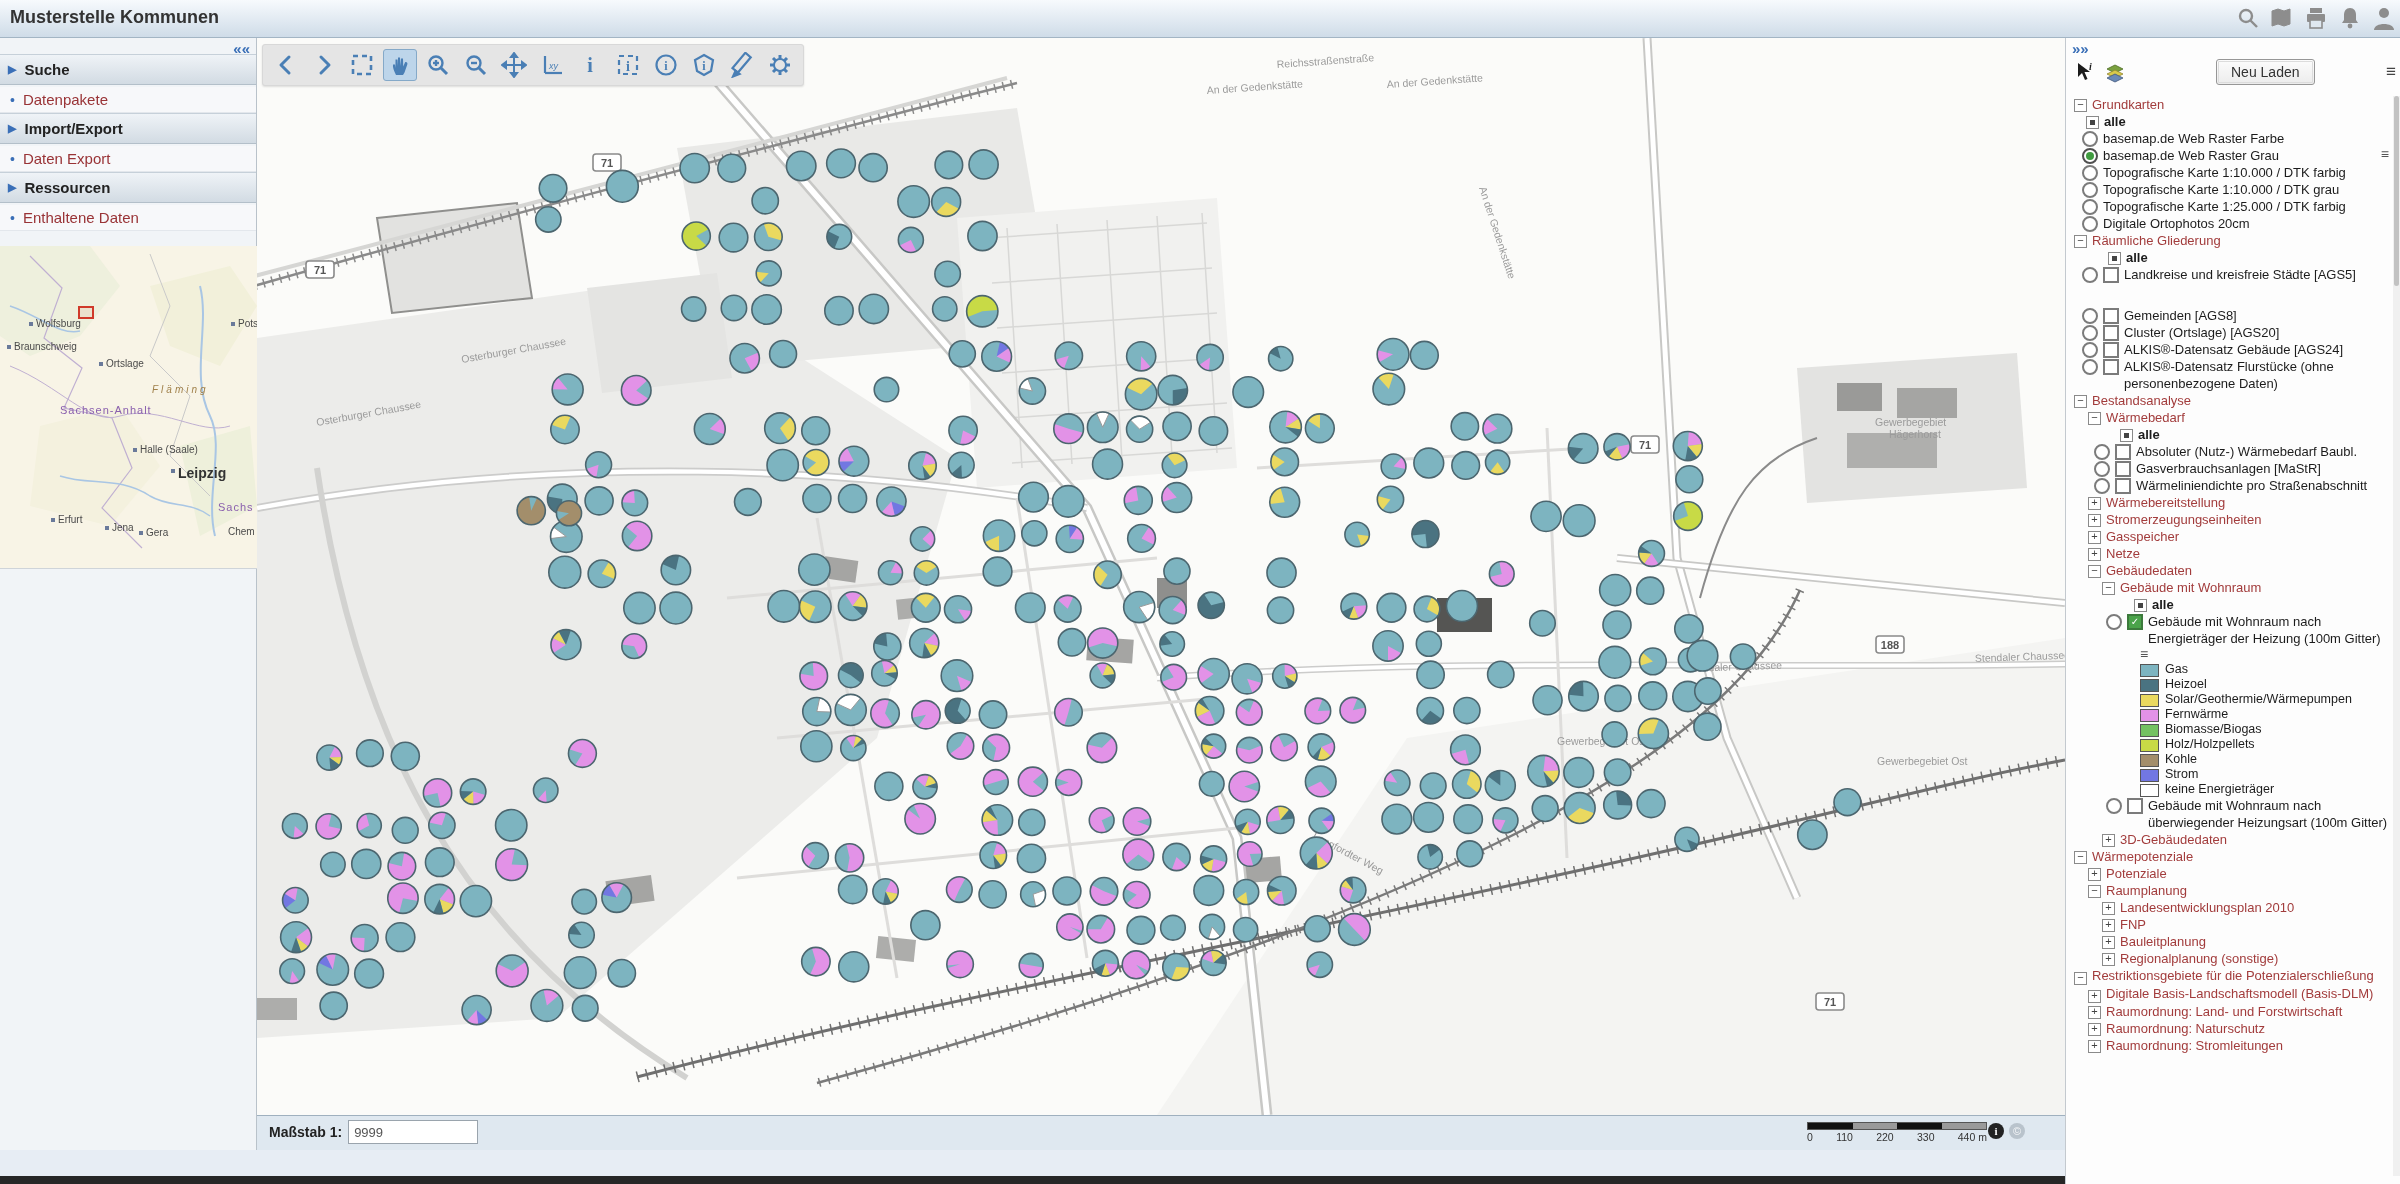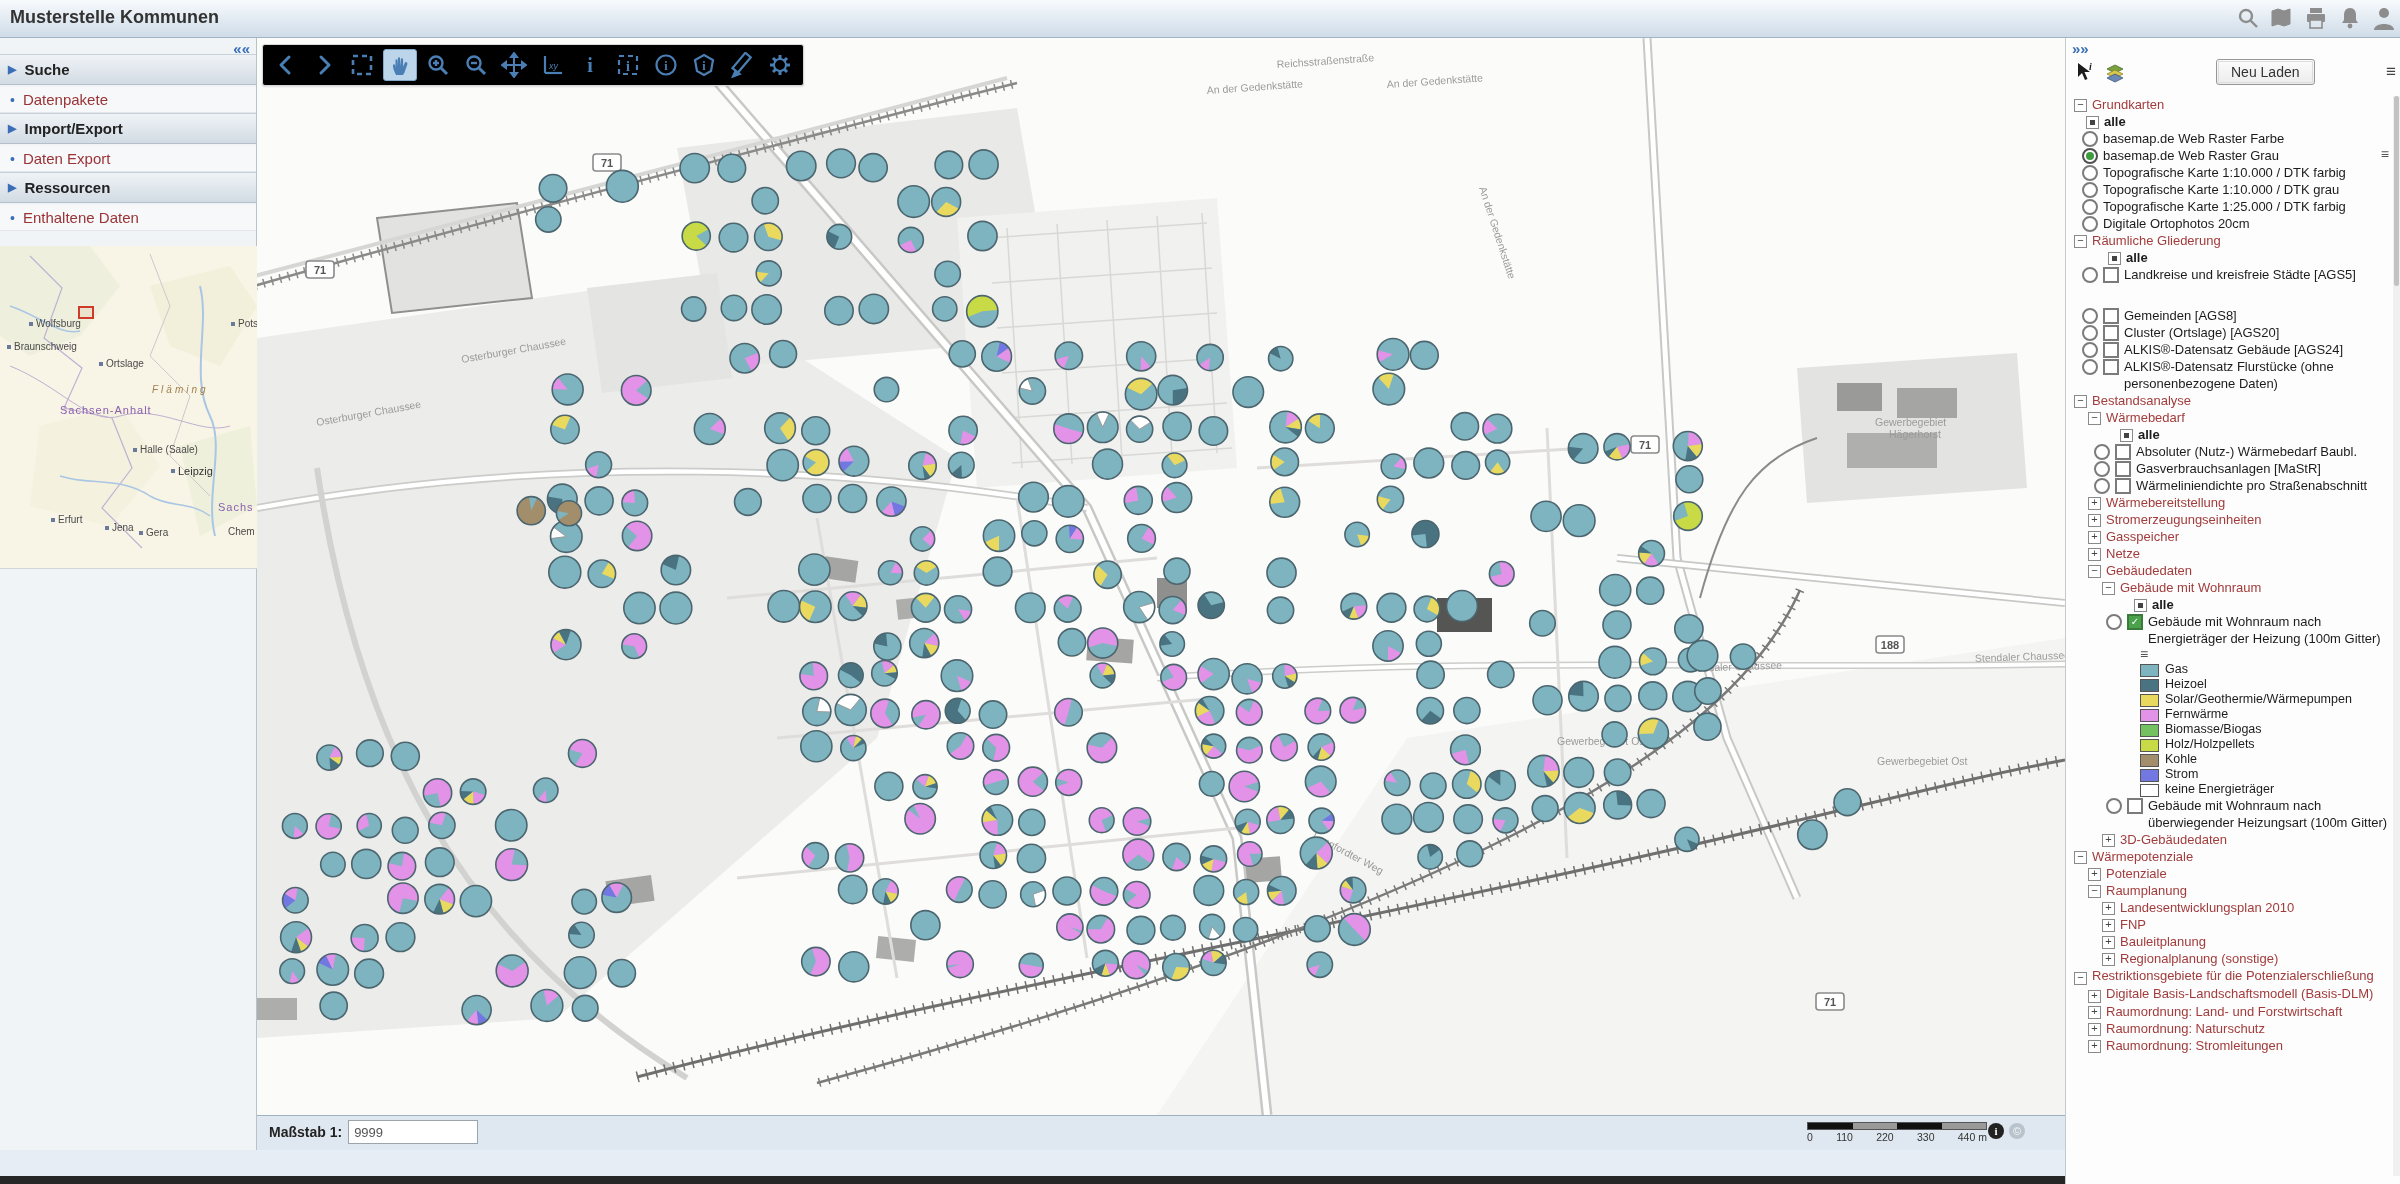--- a/index.html
+++ b/index.html
@@ -22,28 +22,28 @@
     font-size:15px;font-weight:bold;color:#222;}
   .smenu-header .arr{color:#3a6fb7;font-size:11px;}
   .smenu-link{height:25px;display:flex;align-items:center;gap:8px;padding-left:10px;background:#f7f8fa;
     border-bottom:1px solid #e3e7ec;font-size:15px;color:#993336;}
   .smenu-link .dot{color:#3a6fb7;font-size:14px;line-height:10px;}
 
   
   #overview-map{position:absolute;left:0;top:208px;width:257px;height:322px;background:#f8f4e6;overflow:hidden;border-bottom:1px solid #cfd4d9;}
   #overview-map svg{position:absolute;left:0;top:0;}
   .ov-label{position:absolute;font-size:10px;color:#4a4a4a;white-space:nowrap;}
-  .ov-label.bold{font-weight:normal;font-size:11px;color:#333;}
+  .ov-label.bold{font-weight:bold;font-size:14px;color:#333;}
   .ov-label.region{color:#8a5fae;font-size:11px;letter-spacing:1px;}
   .ov-label.land{color:#a0804a;font-style:italic;letter-spacing:3px;}
   #ov-extent{position:absolute;border:2px solid #d03a2a;background:rgba(208,58,42,.08);}
 
   
   #map{position:absolute;left:257px;top:38px;width:1808px;height:1077px;background:#fbfbf9;overflow:hidden;}
-  #map-toolbar{position:absolute;left:5px;top:6px;height:40px;background:#000000;border:1px solid #d8d8d8;border-radius:3px;
+  #map-toolbar{position:absolute;left:5px;top:6px;height:40px;background:#e5e5e5;border:1px solid #d8d8d8;border-radius:3px;
     display:flex;align-items:center;gap:4px;padding:0 6px;box-shadow:0 1px 2px rgba(0,0,0,.12);}
   .tbtn{width:34px;height:32px;display:flex;align-items:center;justify-content:center;border-radius:3px;color:#4a7fb5;}
   .tbtn svg{width:26px;height:26px;display:block;}
   .tbtn.active{background:#bdd5ea;border:1px solid #85a9c8;box-sizing:border-box;}
 
   
   #map-statusbar{position:absolute;left:257px;top:1115px;width:1808px;height:35px;background:#dfe8f0;
     border-top:1px solid #9fb0bf;box-sizing:border-box;}
   #scale-group{position:absolute;left:12px;top:4px;display:flex;align-items:center;gap:6px;}
   #scale-label{font-size:14px;font-weight:bold;color:#222;}

